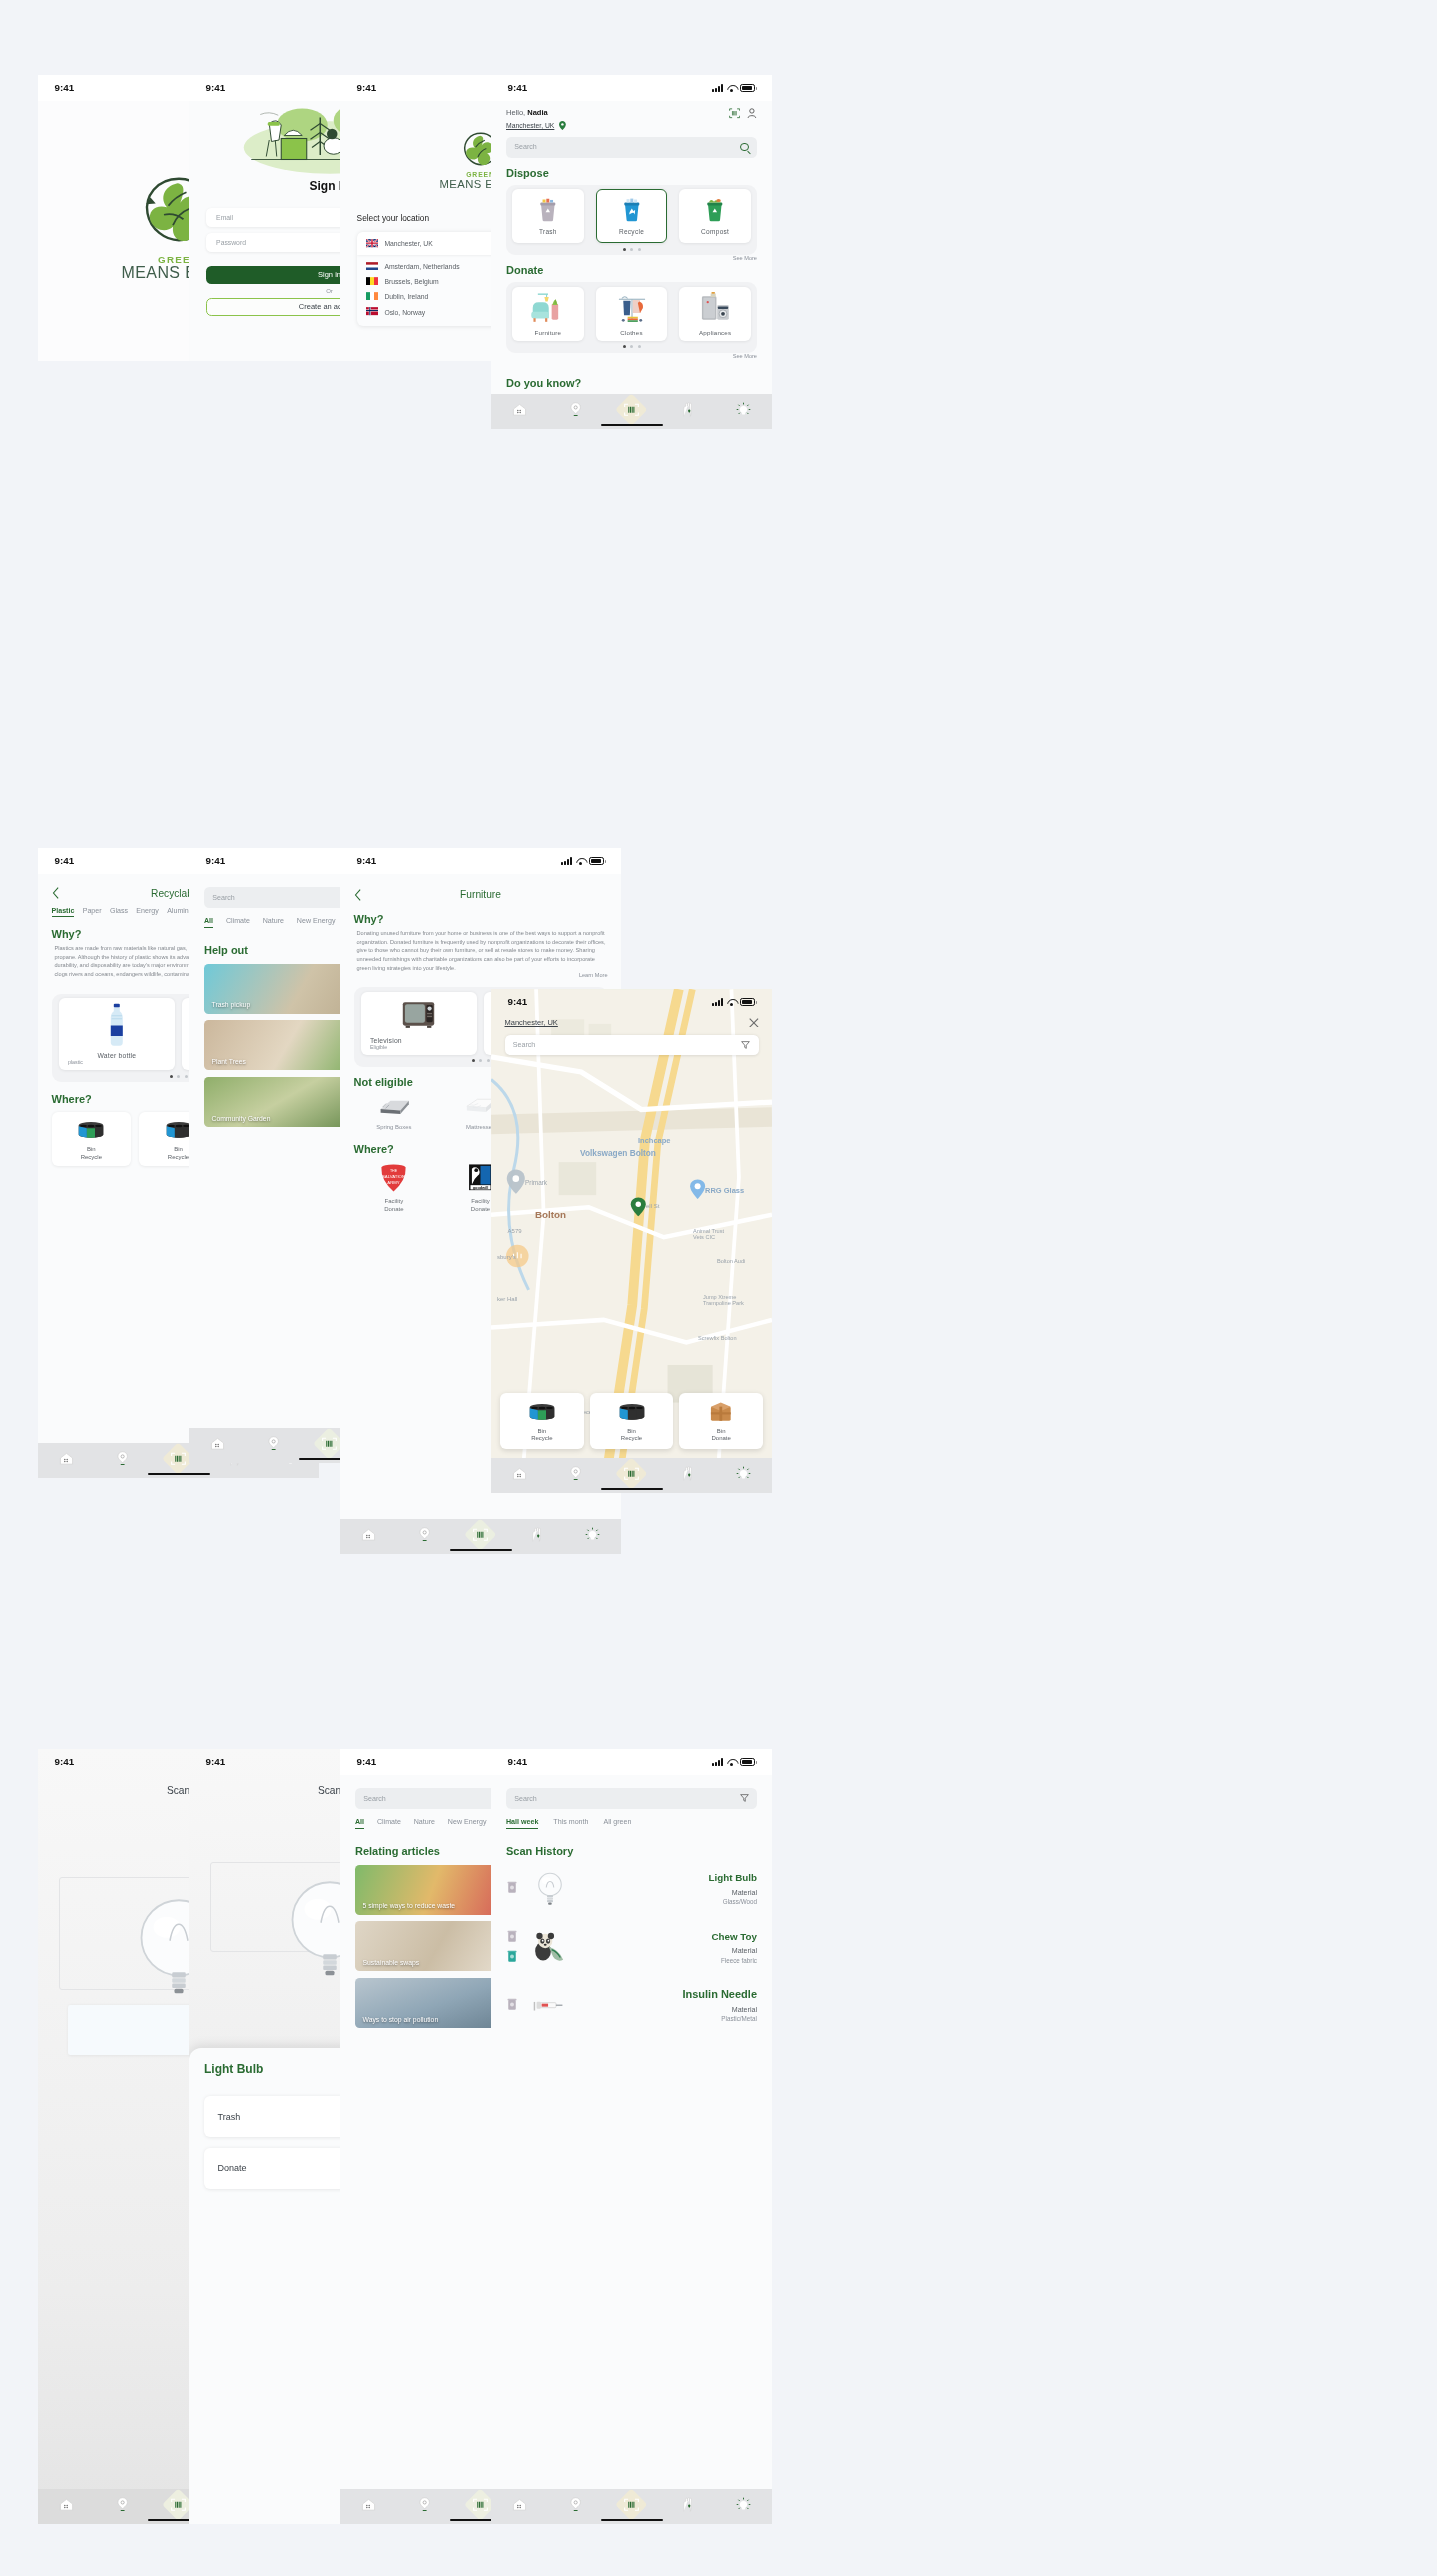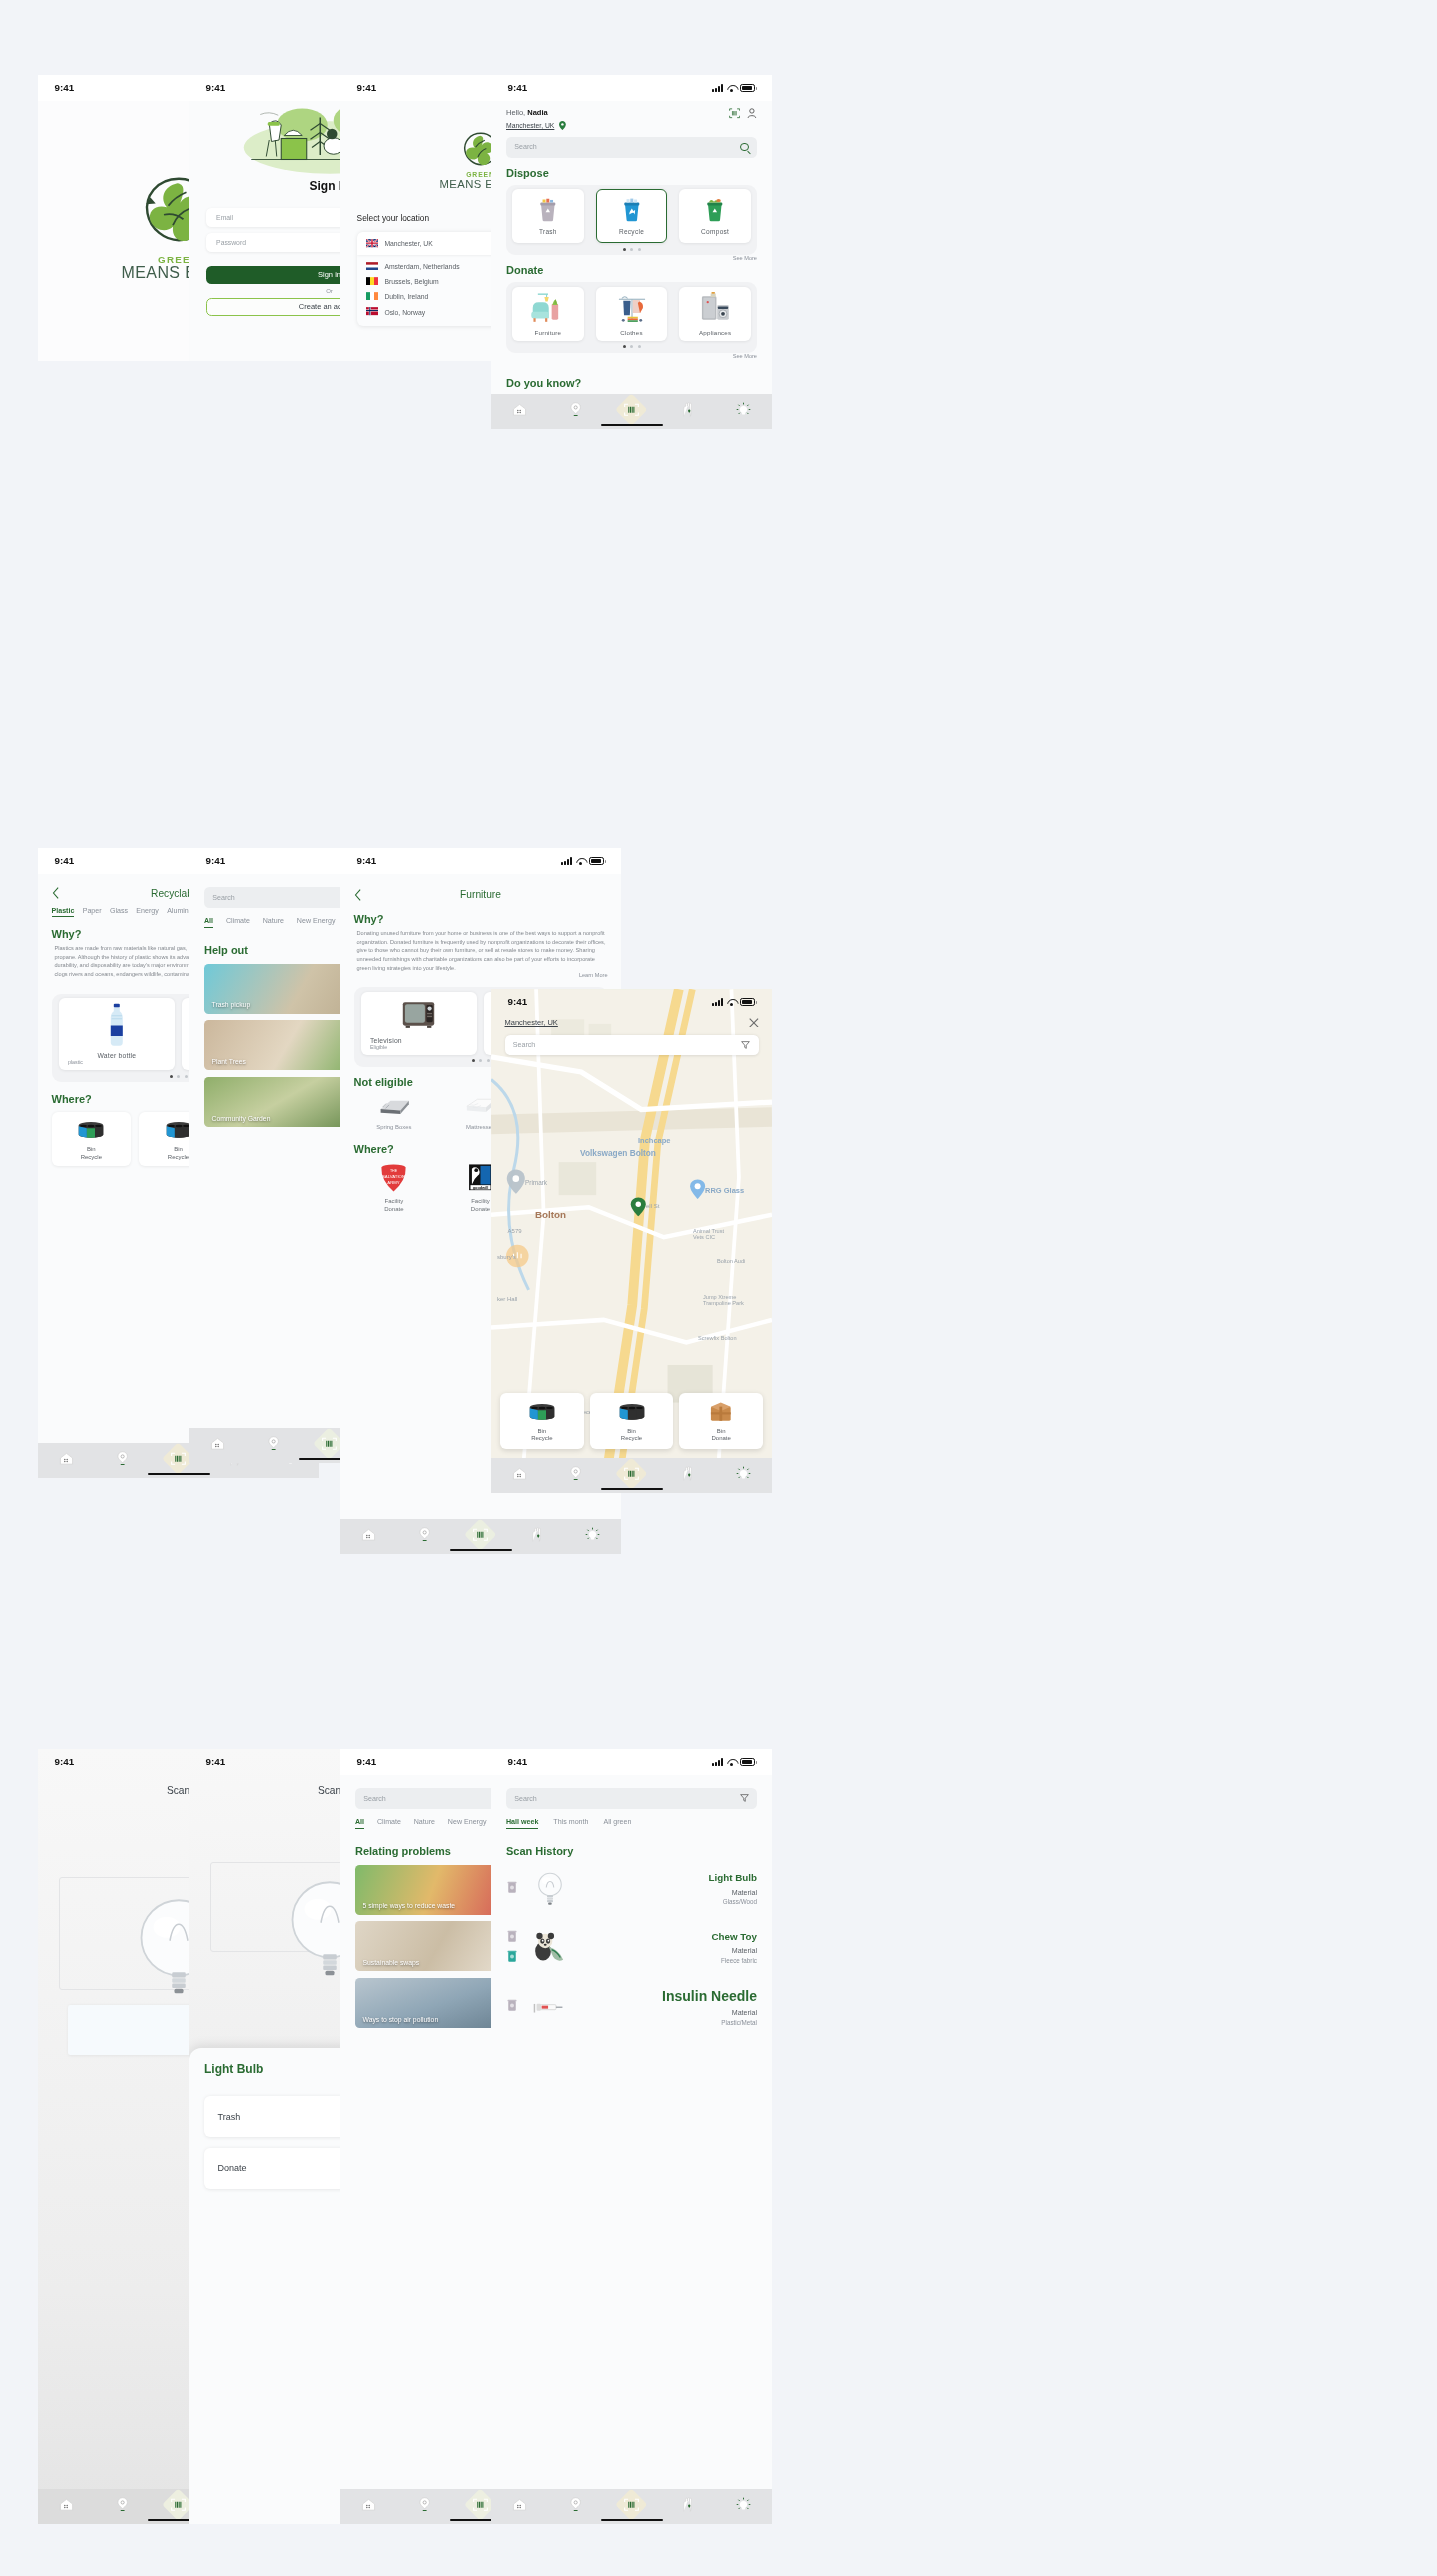--- a/index.html
+++ b/index.html
@@ -1286,21 +1286,21 @@
       <svg class="funnel" viewBox="0 0 14 13">
           <path d="M1 1 H13 L8.2 6.6 V11.5 L5.8 10 V6.6 Z" fill="none" stroke="#4a4a4a" stroke-width="1.1"></path>
         </svg>
     </div>
     <div class="tabs" id="art-tabs" style="margin-top:9px">
         <div style="color:#2a6b32;border-bottom:1.5px solid #2a6b32;padding-bottom:1.5px;font-weight:600">All</div>
         <div>Climate</div>
         <div>Nature</div>
         <div>New Energy</div>
       </div>
-    <div class="sec-title" style="margin-top:16.6px">Relating problems</div>
+    <div class="sec-title" style="margin-top:16.6px">Relating articles</div>
     <div id="art-cards" style="margin-top:7.5px;display:flex;flex-direction:column;gap:6.8px">
         <div style="height:50px;border-radius:4.5px;position:relative;overflow:hidden;background:linear-gradient(110deg,#7fba6a 0%,#e2b96a 32%,#d76a5a 58%,#7fba6a 85%,#e3c77a 100%)">
           <div style="position:absolute;left:7.5px;bottom:5.3px;color:#fff;font-size:6.8px;text-shadow:0 0.8px 2.3px rgba(0,0,0,.5)">5 simple ways to reduce waste</div>
         </div>
         <div style="height:50px;border-radius:4.5px;position:relative;overflow:hidden;background:linear-gradient(120deg,#dfd6c6 0%,#cbbda5 35%,#e8e0d2 65%,#b9ab95 100%)">
           <div style="position:absolute;left:7.5px;bottom:5.3px;color:#fff;font-size:6.8px;text-shadow:0 0.8px 2.3px rgba(0,0,0,.5)">Sustainable swaps</div>
         </div>
         <div style="height:50px;border-radius:4.5px;position:relative;overflow:hidden;background:linear-gradient(160deg,#b9c6cf 0%,#8fa6b6 40%,#6f8696 70%,#aebdc8 100%)">
           <div style="position:absolute;left:7.5px;bottom:5.3px;color:#fff;font-size:6.8px;text-shadow:0 0.8px 2.3px rgba(0,0,0,.5)">Ways to stop air pollution</div>
         </div>
@@ -1456,21 +1456,21 @@
           <div style="width:45px;display:flex;justify-content:center">
             <svg width="33" height="25.6" viewBox="0 0 46 34">
   <rect x="10" y="14" width="22" height="7" rx="1.4" fill="#fafafa" stroke="#d0d0d0"></rect>
   <rect x="12" y="15.4" width="9" height="4.2" fill="#e05252"></rect>
   <rect x="5" y="12.6" width="6" height="10" rx="1.4" fill="#dcdcdc"></rect>
   <path d="M32 17.6 h9" stroke="#9aa0a6" stroke-width="1.8"></path>
   <path d="M2 13 v12" stroke="#c0c0c0" stroke-width="2"></path>
 </svg>
           </div>
           <div style="flex:1;text-align:right">
-            <div style="font-size:14px;color:#2a6b32;font-weight:600;line-height:1.15">Insulin Needle</div>
+            <div style="font-size:11px;color:#2a6b32;font-weight:600;line-height:1.15">Insulin Needle</div>
             <div style="font-size:7.1px;color:#5b6066;margin-top:5.3px">Material</div>
             <div style="font-size:6.3px;color:#8a9099;margin-top:1.5px">Plastic/Metal</div>
           </div>
         </div>
       </div>
   </div>
   <div class="navbar" style="position:absolute;bottom:0;left:0;right:0">
     <div class="navico">
         <svg width="15" height="13.5" viewBox="0 0 22 20">
           <path d="M2 9 L11 2 L20 9 V18 H2 Z" fill="#fff" stroke="#d0d0d0" stroke-width="1"></path>

